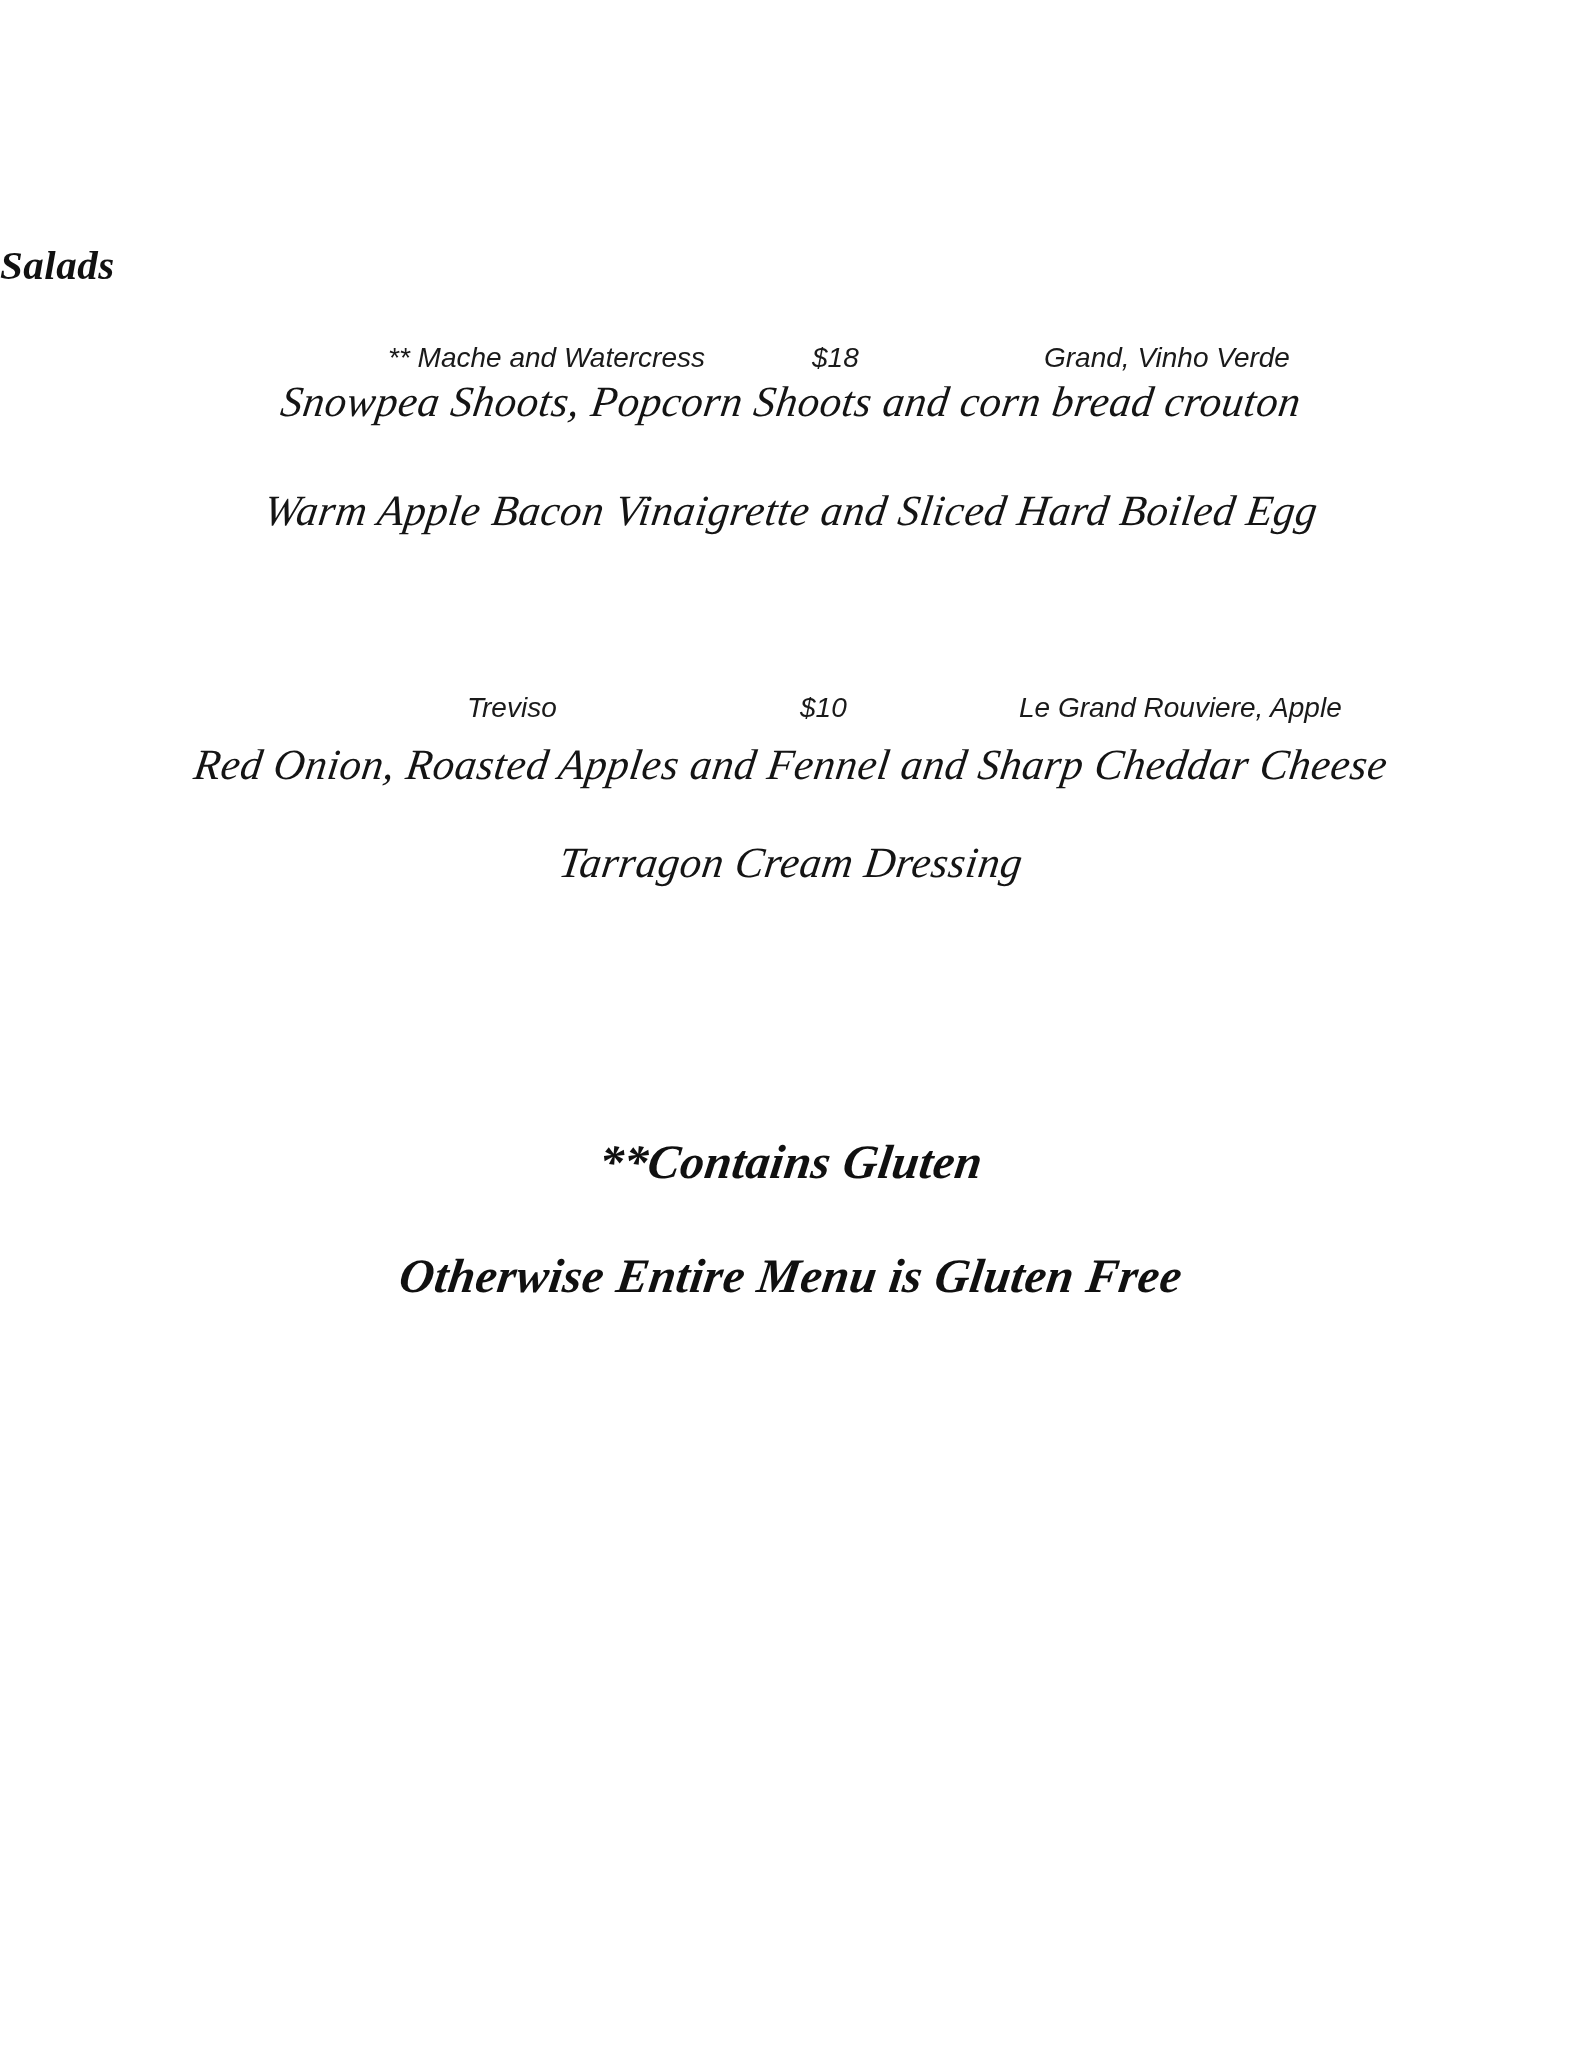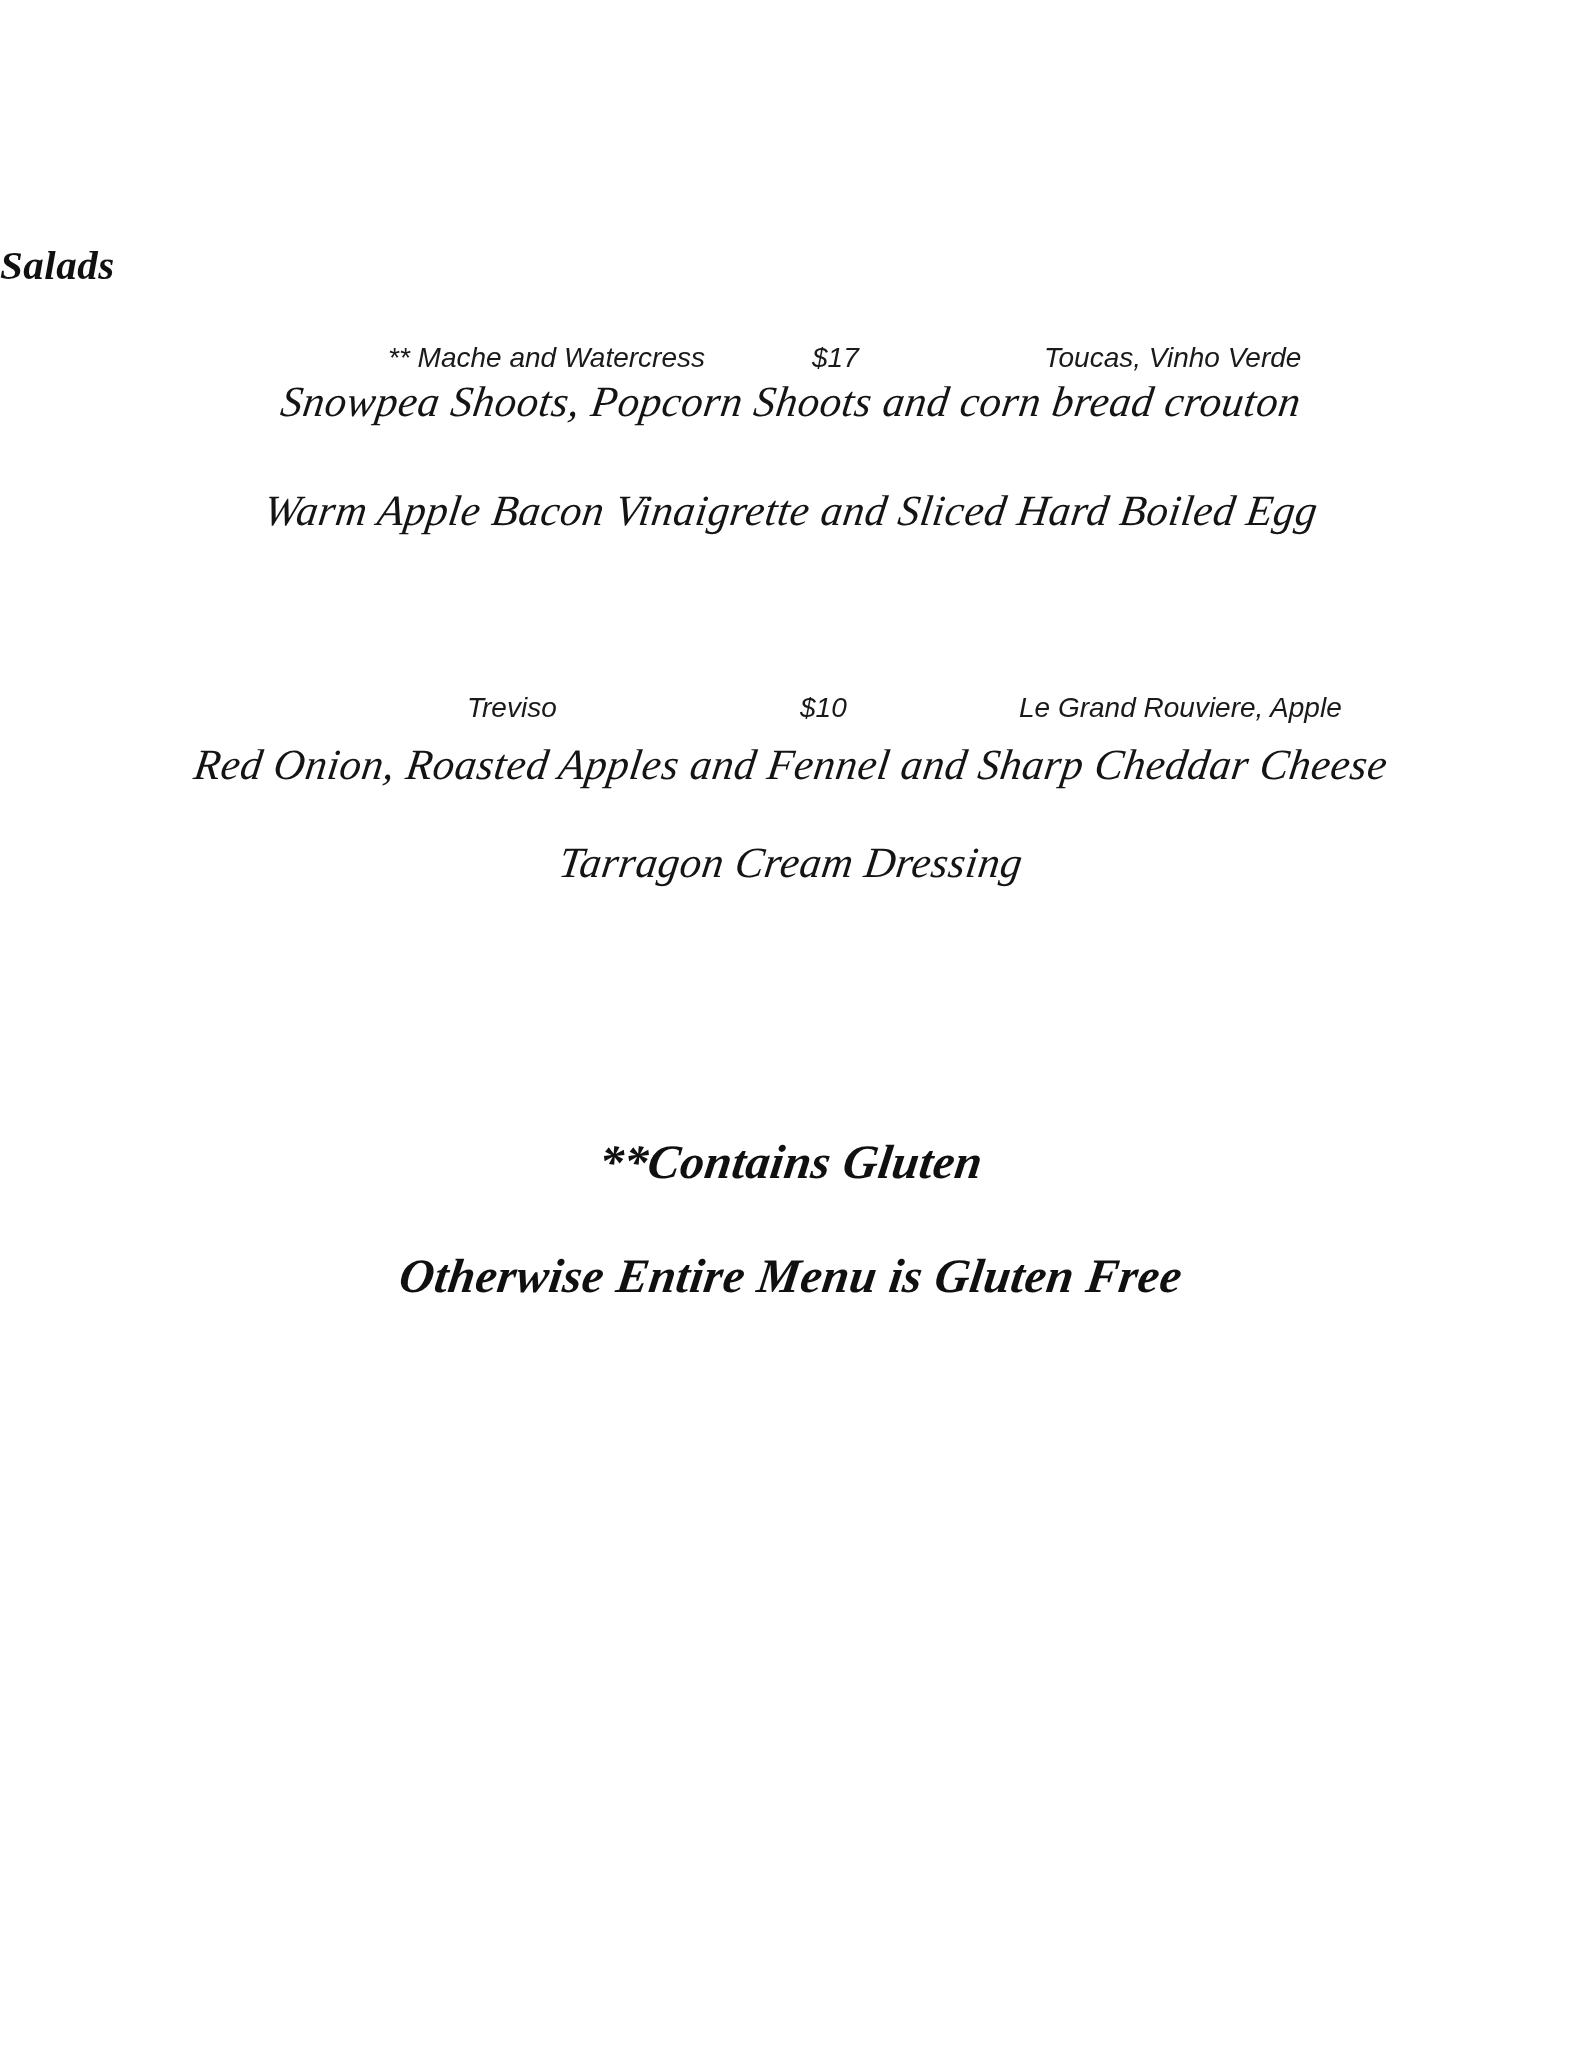--- a/index.html
+++ b/index.html
@@ -89,22 +89,22 @@
 </style>
 </head>
 <body>
 
 <div class="page">
 
   <h1 class="section-title">Salads</h1>
 
   <div class="item-header row-1">
     <span class="col dish">** Mache and Watercress</span>
-    <span class="col price">$17</span>
-    <span class="col wine">Toucas, Vinho Verde</span>
+    <span class="col price">$18</span>
+    <span class="col wine">Grand, Vinho Verde</span>
   </div>
 
   <div class="desc desc-1">Snowpea Shoots, Popcorn Shoots and corn bread crouton</div>
 
   <div class="desc desc-2">Warm Apple Bacon Vinaigrette and Sliced Hard Boiled Egg</div>
 
   <div class="item-header row-2">
     <span class="col dish">Treviso</span>
     <span class="col price">$10</span>
     <span class="col wine">Le Grand Rouviere, Apple</span>

